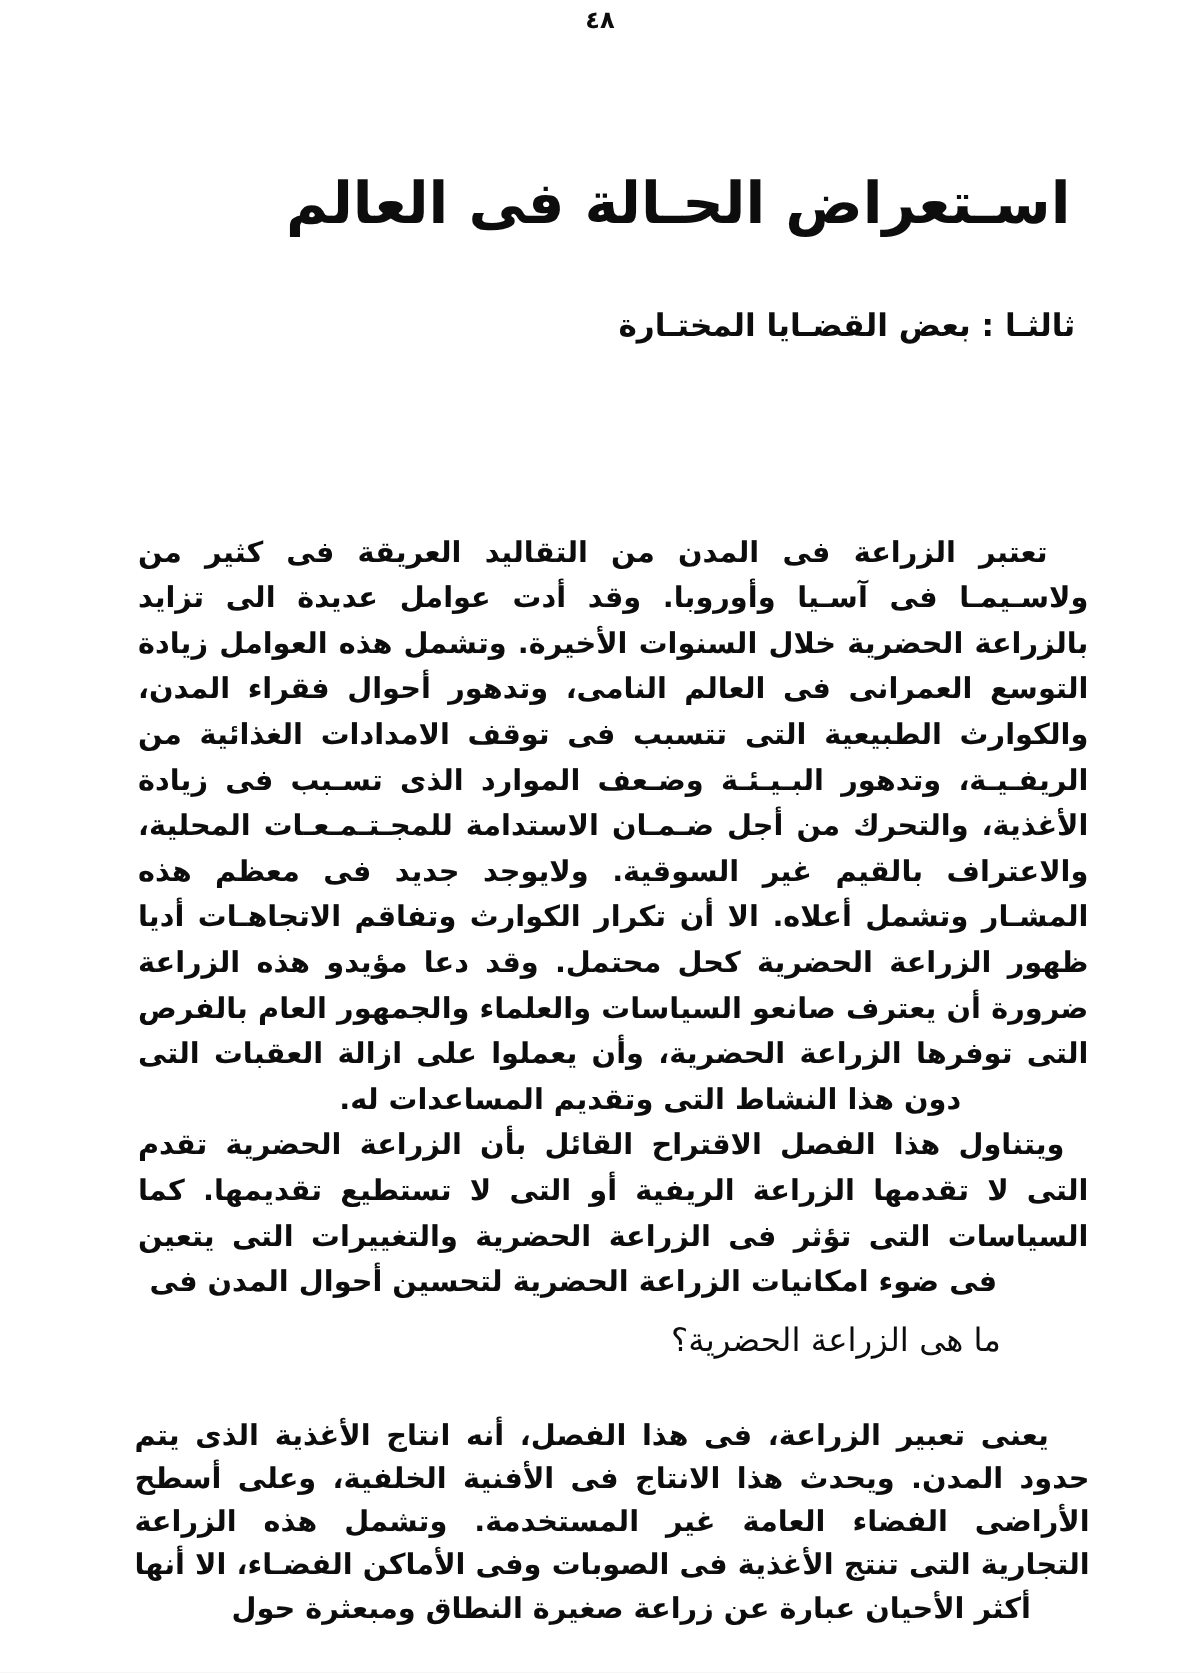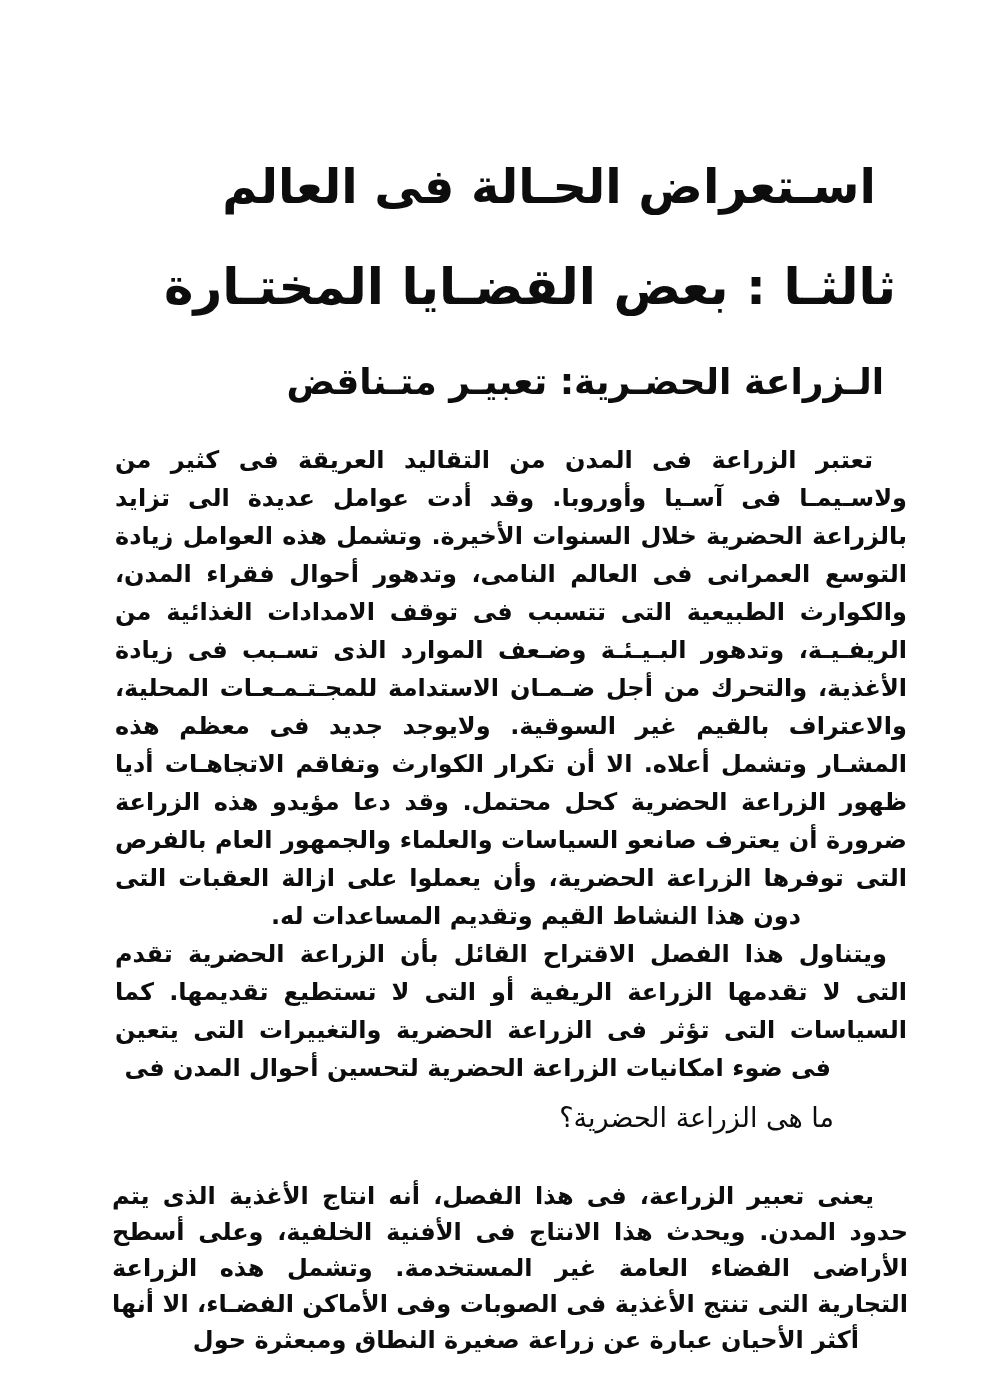--- a/index.html
+++ b/index.html
@@ -13,28 +13,28 @@
     direction:rtl;
     overflow:hidden;
   }
   .page-number {
     position:absolute; top:4px; left:0; right:0;
     text-align:center;
     font-size:20px; font-weight:bold;
   }
   .doc-title {
     position:absolute; top:142px; right:108px;
-    margin:16px; padding:0;
+    margin:0; padding:0;
     font-size:48px; font-weight:bold; line-height:1.2;
     white-space:nowrap;
   }
   .doc-subtitle {
     position:absolute; top:257px; right:104px;
     margin:0; padding:0;
-    font-size:50px; font-weight:bold; line-height:1.2;
+    font-size:26px; font-weight:bold; line-height:1.2;
     white-space:nowrap;
   }
   .section-heading {
     position:absolute; top:360px; right:116px;
     margin:0; padding:0;
     font-size:36px; font-weight:bold; line-height:1.2;
     white-space:nowrap;
   }
   .body-block {
     position:absolute; top:441px; right:93px; left:115px;
@@ -64,42 +64,42 @@
   .para3-block {
     position:absolute; top:1178px; right:92px; left:112px;
   }
   .para3-block .line { height:36px; line-height:36px; }
 </style>
 </head>
 <body>
 
 <div class="page">
 
+  <div class="page-number">٤٨</div>
 
   <h1 class="doc-title">اسـتعراض الحـالة فى العالم</h1>
 
   <h2 class="doc-subtitle">ثالثـا : بعض القضـايا المختـارة</h2>
 
-  <h3 class="section-heading">الـزراعة الحضـرية: تعبيـر متـناقض</h3>
 
   <div class="body-block">
     <div class="para">
       <div class="line indent-first">تعتبر الزراعة فى المدن من التقاليد العريقة فى كثير من المجتمعات</div>
       <div class="line">ولاسـيمـا فى آسـيا وأوروبا. وقد أدت عوامل عديدة الى تزايد الاهتمام</div>
       <div class="line">بالزراعة الحضرية خلال السنوات الأخيرة. وتشمل هذه العوامل زيادة</div>
       <div class="line">التوسع العمرانى فى العالم النامى، وتدهور أحوال فقراء المدن، والحروب</div>
       <div class="line">والكوارث الطبيعية التى تتسبب فى توقف الامدادات الغذائية من المناطق</div>
       <div class="line">الريفـيـة، وتدهور البـيـئـة وضـعف الموارد الذى تسـبب فى زيادة ندرة</div>
       <div class="line">الأغذية، والتحرك من أجل ضـمـان الاستدامة للمجـتـمـعـات المحلية،</div>
       <div class="line">والاعتراف بالقيم غير السوقية. ولايوجد جديد فى معظم هذه الظروف</div>
       <div class="line">المشـار وتشمل أعلاه. الا أن تكرار الكوارث وتفاقم الاتجاهـات أديا الى</div>
       <div class="line">ظهور الزراعة الحضرية كحل محتمل. وقد دعا مؤيدو هذه الزراعة الى</div>
       <div class="line">ضرورة أن يعترف صانعو السياسات والعلماء والجمهور العام بالفرص</div>
       <div class="line">التى توفرها الزراعة الحضرية، وأن يعملوا على ازالة العقبات التى تحول</div>
-      <div class="line para-end end-1">دون هذا النشاط القيم وتقديم المساعدات له.</div>
+      <div class="line para-end end-1">دون هذا النشاط التى وتقديم المساعدات له.</div>
     </div>
     <div class="para">
       <div class="line indent-small">ويتناول هذا الفصل الاقتراح القائل بأن الزراعة الحضرية تقدم المنافع</div>
       <div class="line">التى لا تقدمها الزراعة الريفية أو التى لا تستطيع تقديمها. كما يناقش</div>
       <div class="line">السياسات التى تؤثر فى الزراعة الحضرية والتغييرات التى يتعين اجراؤها</div>
       <div class="line para-end end-2">فى ضوء امكانيات الزراعة الحضرية لتحسين أحوال المدن فى العالم.</div>
     </div>
   </div>
 
   <h4 class="subheading">ما هى الزراعة الحضرية؟</h4>

